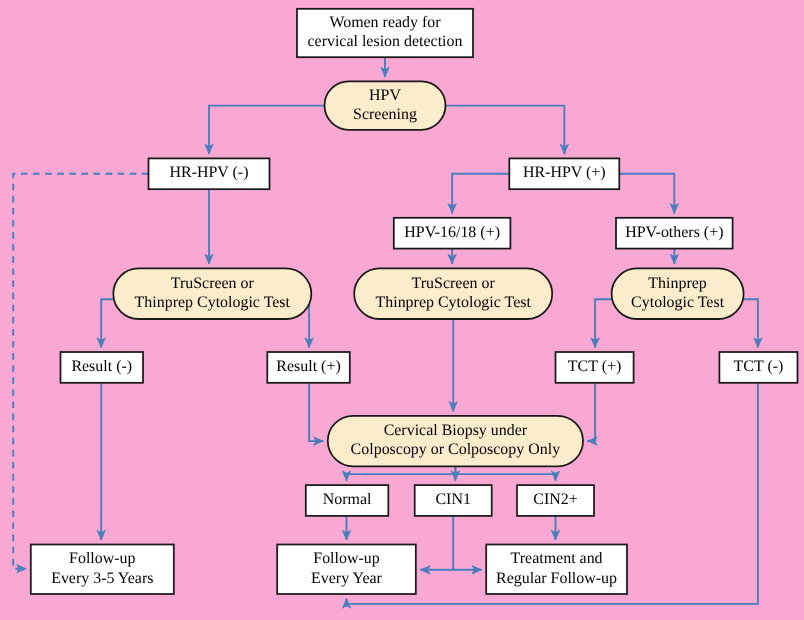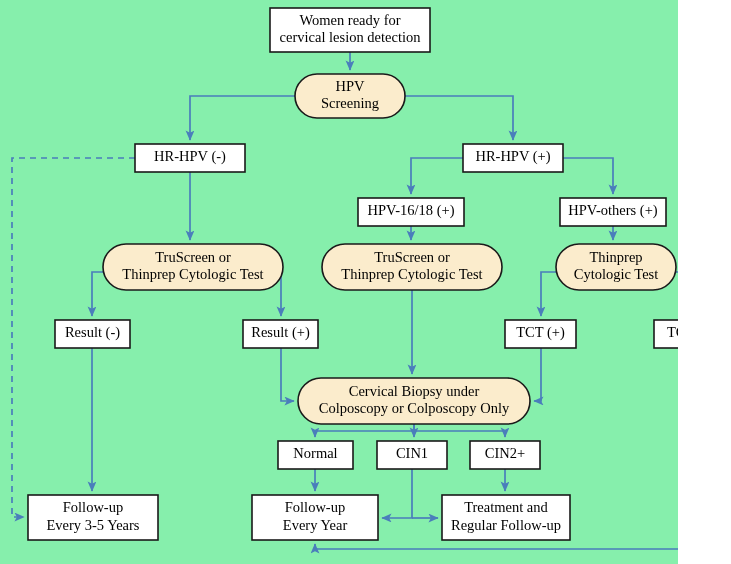--- a/index.html
+++ b/index.html
@@ -2,23 +2,23 @@
 <html><head>
 <meta charset="utf-8">
 <style>
   html, body {
     margin: 0;
     padding: 0;
     background: #ffffff;
   }
   #chart-root {
     position: relative;
-    width: 678px;
+    width: 731px;
     height: 564px;
-    background: #86efac;
+    background: #f9a8d4;
     font-family: "Liberation Serif", "DejaVu Serif", serif;
     overflow: hidden;
   }
   svg#flow {
     display: block;
     width: 731px;
     height: 564px;
   }
   .node-rect {
     fill: #ffffff;

